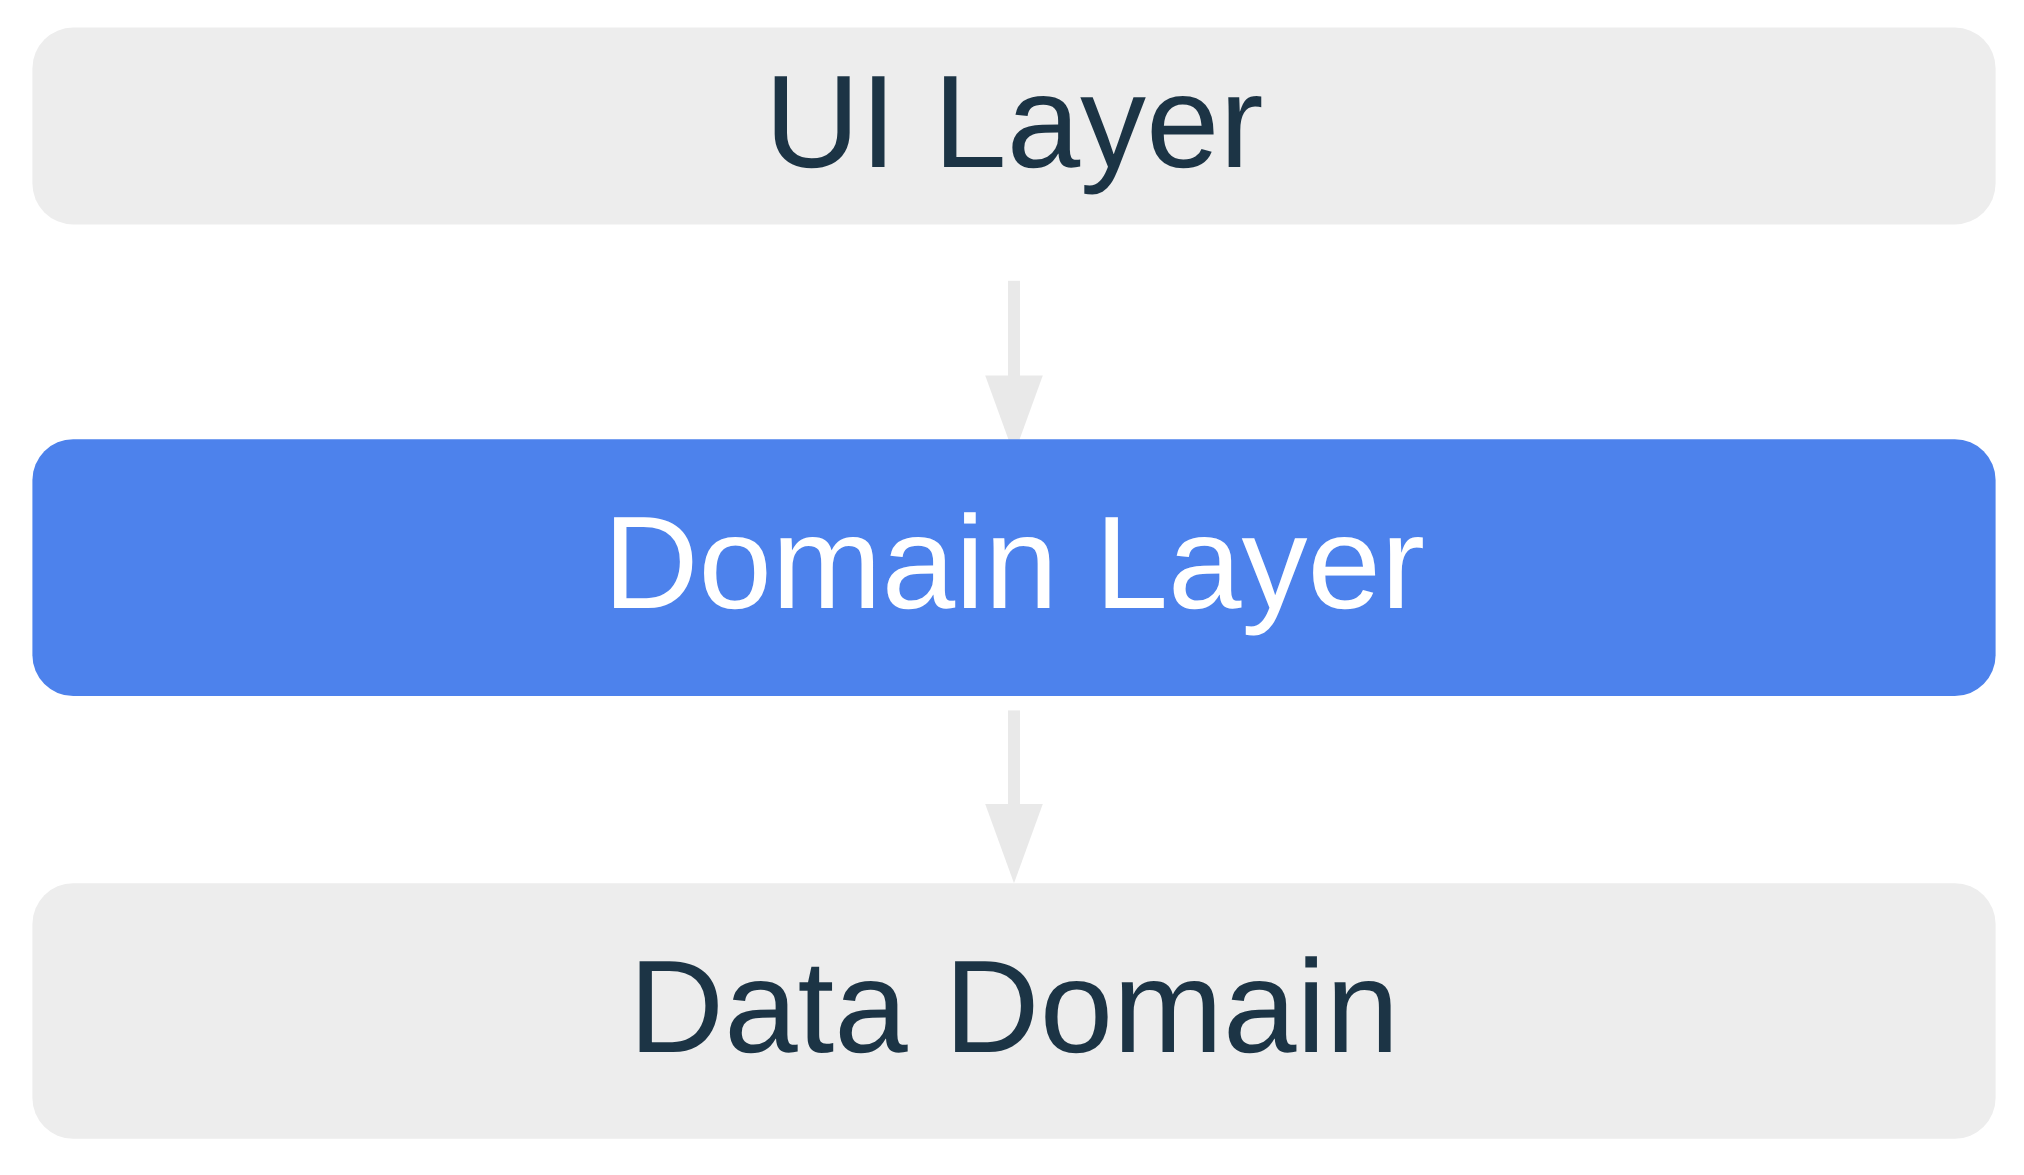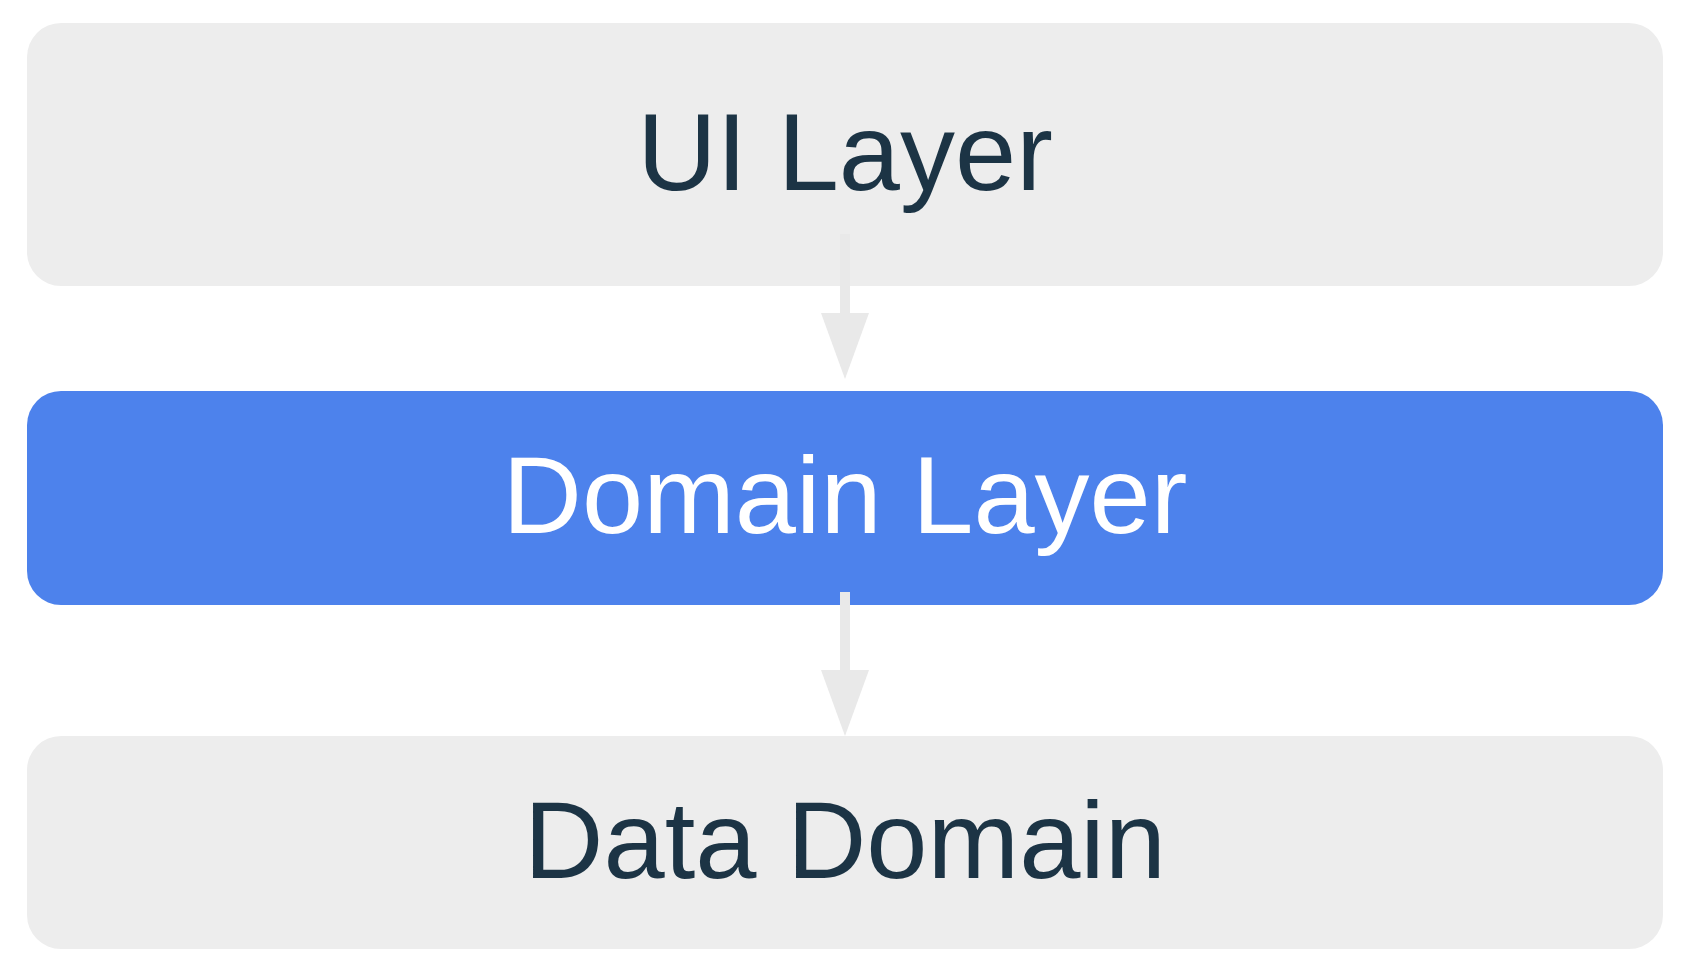--- a/index.html
+++ b/index.html
@@ -34,22 +34,22 @@
     font-size: 110px;
     line-height: 1;
     color: var(--text-dark);
     letter-spacing: 0px;
     white-space: nowrap;
     padding-bottom: 6px;
   }
   .layer-box.accent { background: var(--accent); }
   .layer-box.accent .layer-label { color: var(--text-on-accent); }
 
-  #box-ui     { top: 23px;  height: 263px; }
-  #box-domain { top: 391px; height: 214px; }
+  #box-ui     { top: 23px;  height: 164px; }
+  #box-domain { top: 366px; height: 214px; }
   #box-data   { top: 736px; height: 213px; }
 
   .arrow { position: absolute; }
   .arrow-shaft {
     position: absolute;
     width: 10px;
     background: var(--arrow);
   }
   .arrow-head {
     position: absolute;

